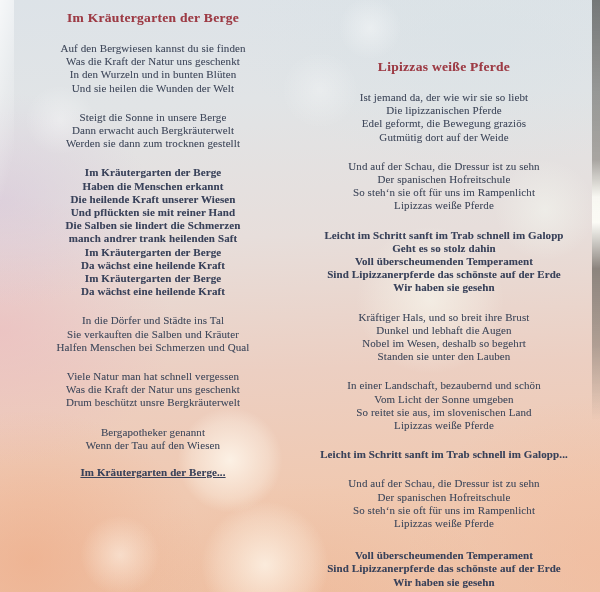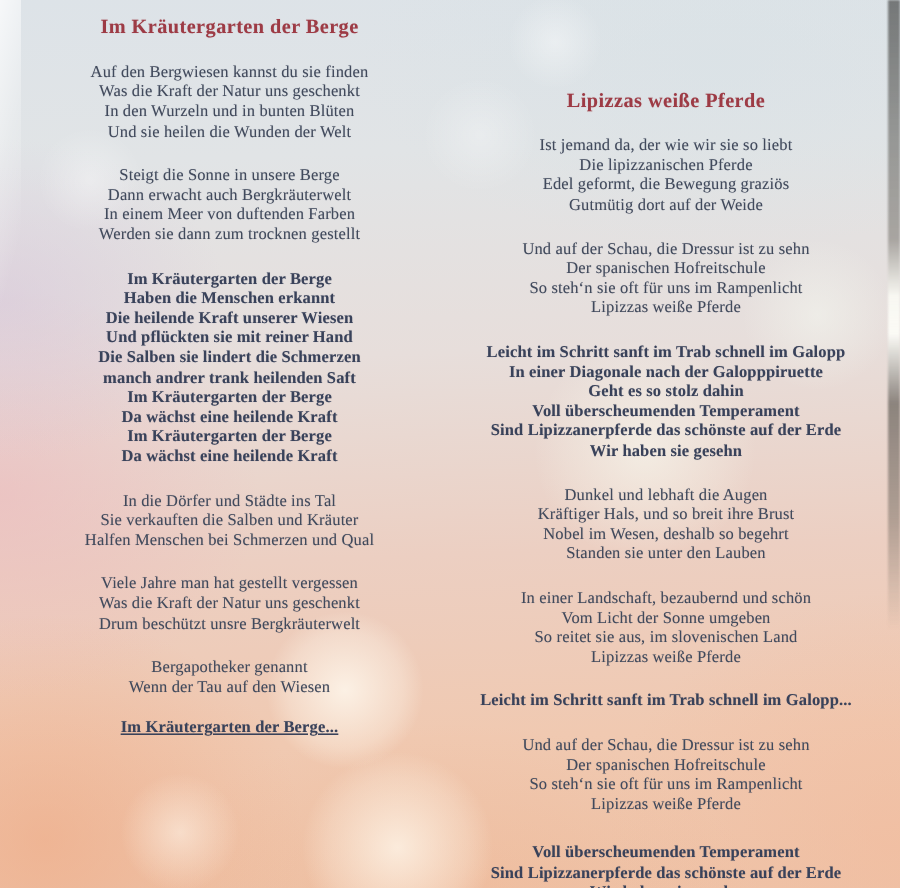--- a/index.html
+++ b/index.html
@@ -88,42 +88,41 @@
   <div class="stanzas">
       <p class="stanza">
         <span class="line">Auf den Bergwiesen kannst du sie finden</span>
         <span class="line">Was die Kraft der Natur uns geschenkt</span>
         <span class="line">In den Wurzeln und in bunten Blüten</span>
         <span class="line">Und sie heilen die Wunden der Welt</span>
       </p>
       <p class="stanza">
         <span class="line">Steigt die Sonne in unsere Berge</span>
         <span class="line">Dann erwacht auch Bergkräuterwelt</span>
-        <span class="line">In einem Meer von duftenden Farben</span>
         <span class="line">Werden sie dann zum trocknen gestellt</span>
       </p>
       <p class="stanza bold">
         <span class="line">Im Kräutergarten der Berge</span>
         <span class="line">Haben die Menschen erkannt</span>
         <span class="line">Die heilende Kraft unserer Wiesen</span>
         <span class="line">Und pflückten sie mit reiner Hand</span>
         <span class="line">Die Salben sie lindert die Schmerzen</span>
         <span class="line">manch andrer trank heilenden Saft</span>
         <span class="line">Im Kräutergarten der Berge</span>
         <span class="line">Da wächst eine heilende Kraft</span>
         <span class="line">Im Kräutergarten der Berge</span>
         <span class="line">Da wächst eine heilende Kraft</span>
       </p>
       <p class="stanza">
         <span class="line">In die Dörfer und Städte ins Tal</span>
         <span class="line">Sie verkauften die Salben und Kräuter</span>
         <span class="line">Halfen Menschen bei Schmerzen und Qual</span>
       </p>
       <p class="stanza">
-        <span class="line">Viele Jahre man hat gestellt vergessen</span>
+        <span class="line">Viele Natur man hat schnell vergessen</span>
         <span class="line">Was die Kraft der Natur uns geschenkt</span>
         <span class="line">Drum beschützt unsre Bergkräuterwelt</span>
       </p>
       <p class="stanza">
         <span class="line">Bergapotheker genannt</span>
         <span class="line">Wenn der Tau auf den Wiesen</span>
       </p>
       <p class="stanza bold">
         <span class="line">Im Kräutergarten der Berge...</span>
       </p>
@@ -140,29 +139,28 @@
         <span class="line">Gutmütig dort auf der Weide</span>
       </p>
       <p class="stanza">
         <span class="line">Und auf der Schau, die Dressur ist zu sehn</span>
         <span class="line">Der spanischen Hofreitschule</span>
         <span class="line">So steh‘n sie oft für uns im Rampenlicht</span>
         <span class="line">Lipizzas weiße Pferde</span>
       </p>
       <p class="stanza bold">
         <span class="line">Leicht im Schritt sanft im Trab schnell im Galopp</span>
-        <span class="line">In einer Diagonale nach der Galopppiruette</span>
         <span class="line">Geht es so stolz dahin</span>
         <span class="line">Voll überscheumenden Temperament</span>
         <span class="line">Sind Lipizzanerpferde das schönste auf der Erde</span>
         <span class="line">Wir haben sie gesehn</span>
       </p>
       <p class="stanza">
+        <span class="line">Kräftiger Hals, und so breit ihre Brust</span>
         <span class="line">Dunkel und lebhaft die Augen</span>
-        <span class="line">Kräftiger Hals, und so breit ihre Brust</span>
         <span class="line">Nobel im Wesen, deshalb so begehrt</span>
         <span class="line">Standen sie unter den Lauben</span>
       </p>
       <p class="stanza">
         <span class="line">In einer Landschaft, bezaubernd und schön</span>
         <span class="line">Vom Licht der Sonne umgeben</span>
         <span class="line">So reitet sie aus, im slovenischen Land</span>
         <span class="line">Lipizzas weiße Pferde</span>
       </p>
       <p class="stanza bold">

